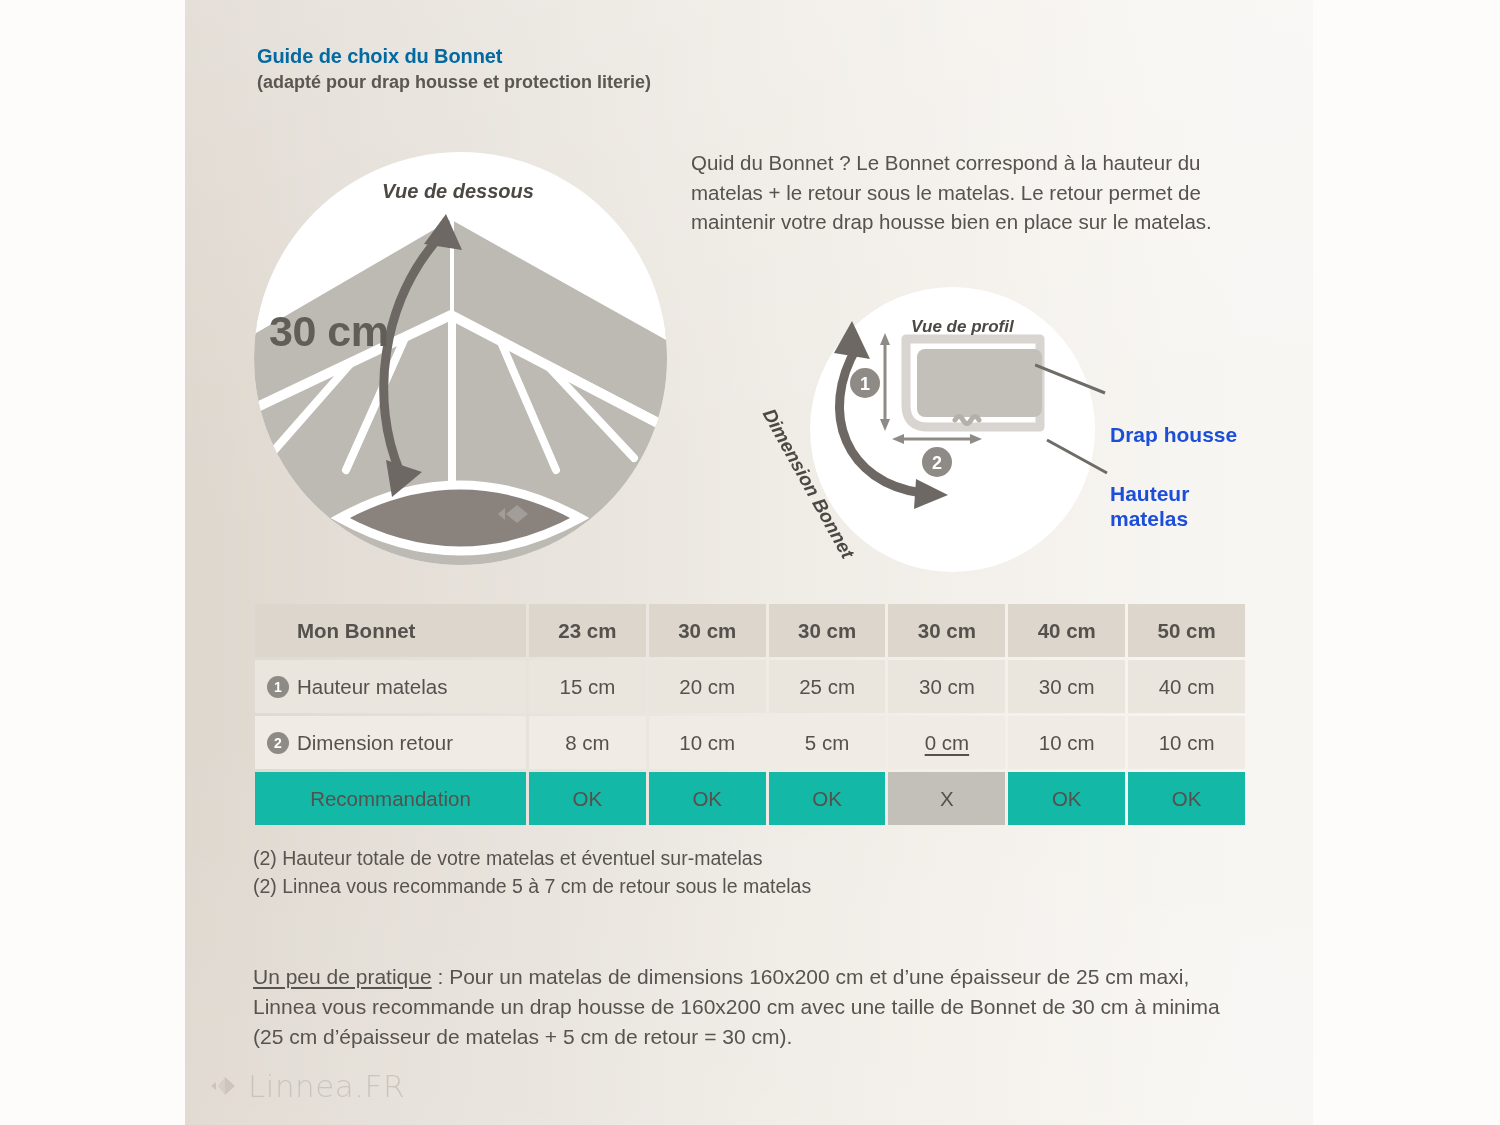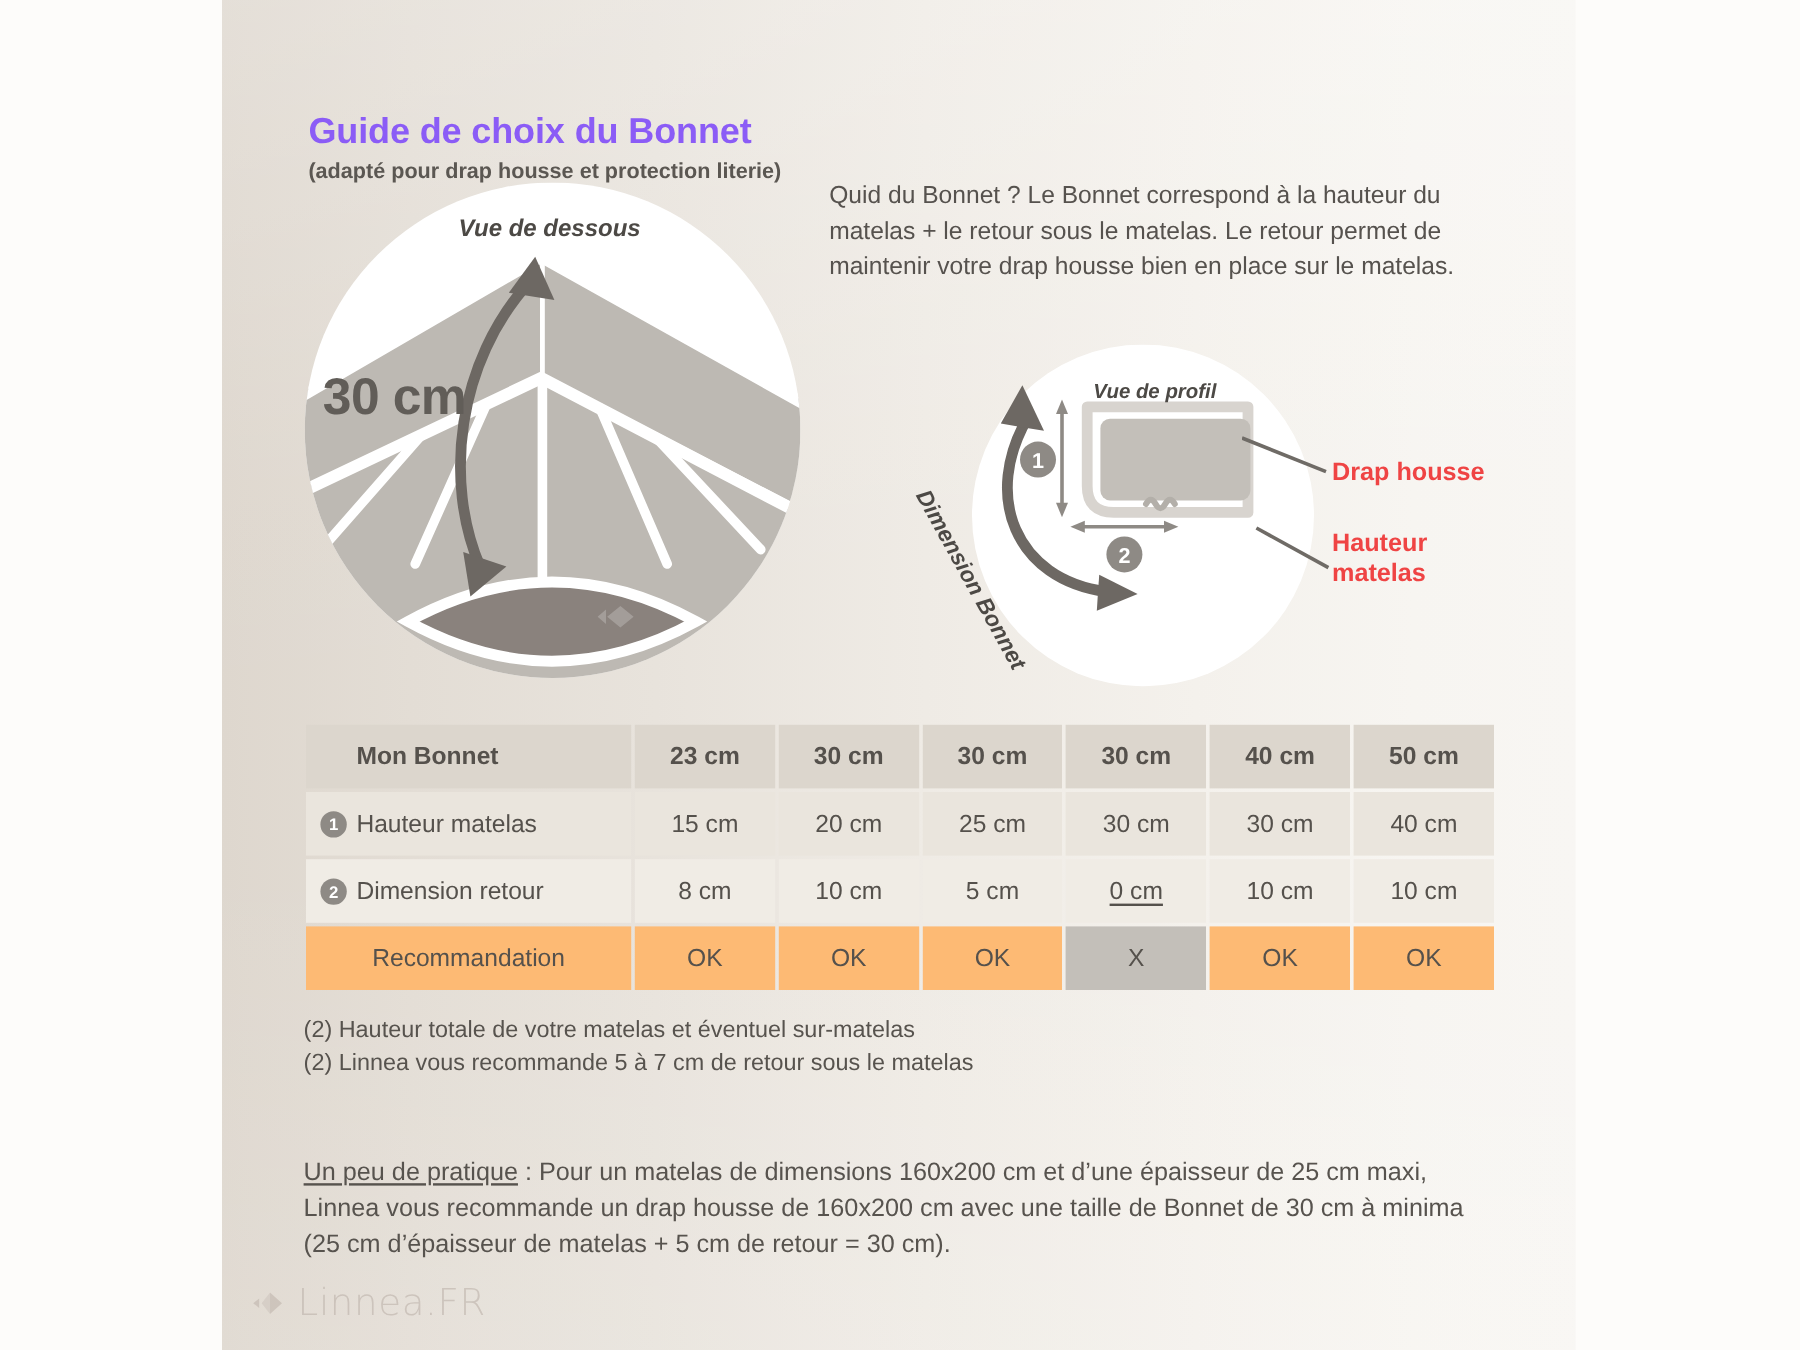--- a/index.html
+++ b/index.html
@@ -37,22 +37,22 @@
   }
 
   .layer { position: absolute; inset: 0; }
 
   
   #title-block {
     position: absolute; left: 72px; top: 44px; width: 760px;
     color: #5e5a55;
   }
   #title-main {
-    font-size: 30px; font-weight: bold; letter-spacing: -0.1px;
-    line-height: 1.2; color: #8b5cf6; margin-top: 48px;
+    font-size: 20px; font-weight: bold; letter-spacing: -0.1px;
+    line-height: 1.2; color: #0369a1;
   }
   #title-sub {
     font-size: 18px; font-weight: bold; line-height: 1.35;
     color: #5b5752; margin-top: 2px;
   }
 
   
   #intro {
     position: absolute; left: 506px; top: 148px; width: 580px;
     font-size: 20.5px; line-height: 1.44; color: #56524e;
@@ -91,22 +91,22 @@
     font-size: 19px; font-weight: bold; font-style: italic;
     color: #4c4945;
     transform: rotate(61deg);
     transform-origin: 0 0;
     white-space: nowrap;
   }
 
   
   .callout {
     position: absolute;
-    font-size: 21px; font-weight: bold; color: #ef4444;
-    line-height: 1.2; white-space: pre-line;
+    font-size: 21px; font-weight: bold; color: #1d4ed8;
+    line-height: 1.2; white-space: pre-line; margin-top: 41px;
   }
   #callout-drap { left: 925px; top: 381px; }
   #callout-haut { left: 925px; top: 440px; }
 
   
   #table-wrap {
     position: absolute; left: 67px; top: 601px;
     width: 996px;
   }
   table.guide {
@@ -120,21 +120,21 @@
     font-size: 20.5px;
     color: #55514c;
     text-align: center;
     vertical-align: middle;
     background: #f2efe9;
     border: none;
   }
   table.guide tr:nth-child(1) td { background: #dcd6cd; font-weight: bold; }
   table.guide tr:nth-child(2) td { background: #eae5dd; }
   table.guide tr:nth-child(3) td { background: #f0ece5; }
-  table.guide tr:nth-child(4) td { background: #fdba74; }
+  table.guide tr:nth-child(4) td { background: #14b8a6; }
   table.guide td.label-cell {
     text-align: left; padding-left: 42px; width: 271px;
     position: relative;
   }
   table.guide tr:nth-child(4) td.label-cell { text-align: center; padding-left: 0; }
   td.flag { background: #c3bfb9 !important; }
   .underlined { text-decoration: underline; text-underline-offset: 4px; }
 
   .badge {
     display: inline-flex;

